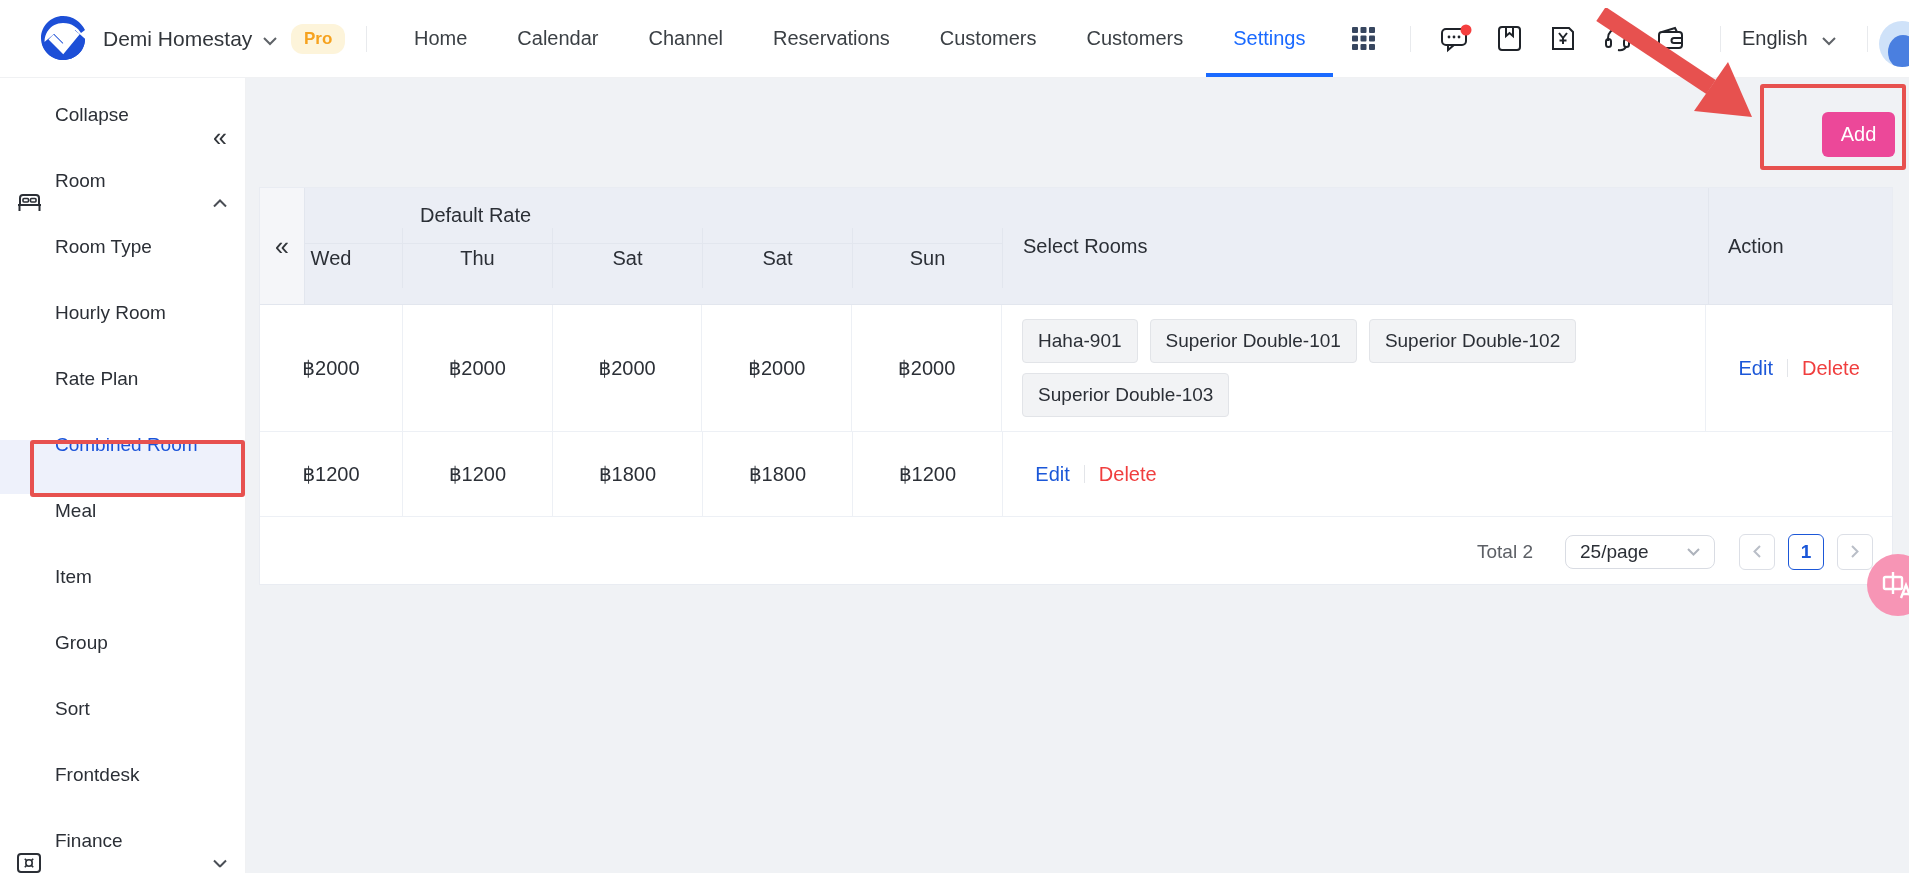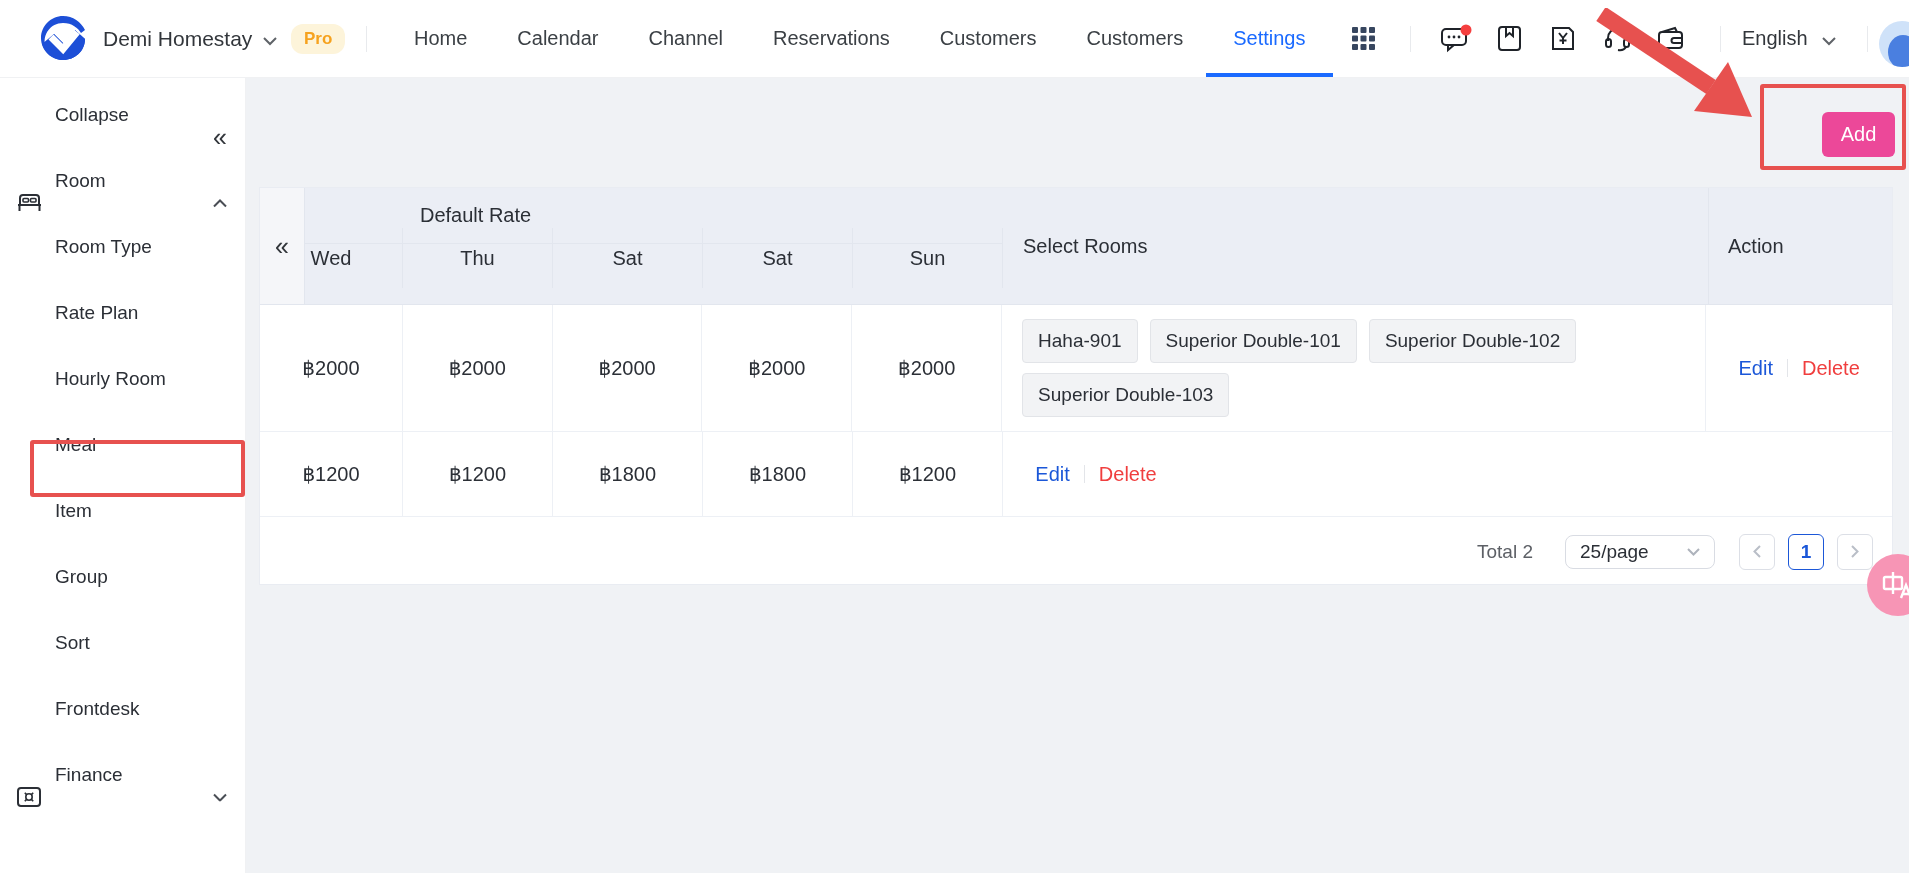--- a/index.html
+++ b/index.html
@@ -183,24 +183,27 @@
       </svg>
       <span>Room</span>
       <svg class="tchev" width="14" height="9" viewBox="0 0 14 9">
           <polyline points="1,8 7,2 13,8" fill="none" stroke="#4a4e55" stroke-width="2"></polyline>
         </svg>
     </div>
     <div class="side-item">
         <span>Room Type</span>
       </div>
     <div class="side-item">
+        <span>Hourly Room</span>
+      </div>
+    <div class="side-item">
         <span>Rate Plan</span>
       </div>
-    <div class="side-item">
-        <span>Hourly Room</span>
+    <div class="side-item active">
+        <span>Combined Room</span>
       </div>
     <div class="side-item">
         <span>Meal</span>
       </div>
     <div class="side-item">
         <span>Item</span>
       </div>
     <div class="side-item">
         <span>Group</span>
       </div>

